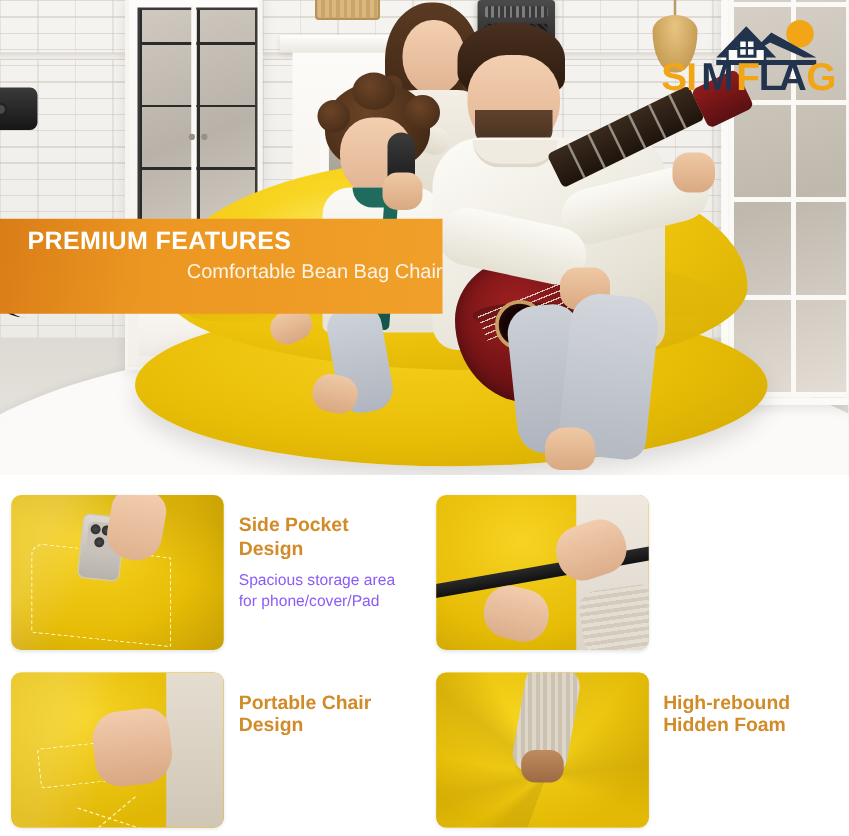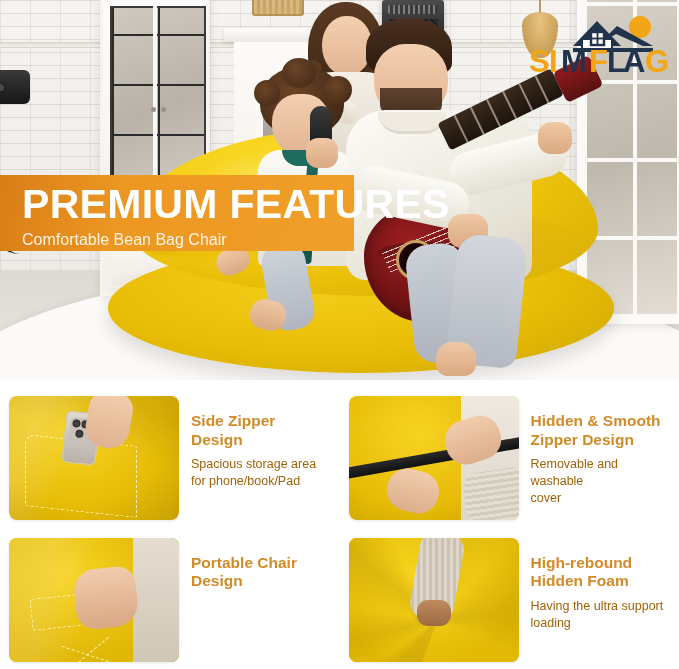--- a/index.html
+++ b/index.html
@@ -419,32 +419,33 @@
   
   .banner {
     position: absolute; left: 0; top: 175px;
     width: 354px; height: 76px;
     background: linear-gradient(100deg, #d97d17 0%, #ec9722 34%, #f0a02a 100%);
     padding: 8px 0 0 22px;
     z-index: 6;
   }
   .banner-title {
     color: #ffffff;
-    font-size: 41px;
+    font-size: 20px;
     font-weight: bold;
     letter-spacing: .3px;
     line-height: 1.05;
     white-space: nowrap;
   }
   .banner-sub {
     color: #fdf4e6;
     font-size: 16px;
     font-weight: normal;
     margin-top: 5px;
     white-space: nowrap;
+    text-align: right;
   }
 
   
   .logo {
     position: absolute; right: 8px; top: 12px;
     width: 150px; height: 62px;
     z-index: 7;
     text-align: center;
   }
   .logo svg { display: block; }
@@ -469,21 +470,21 @@
     box-shadow: 0 1px 3px rgba(0,0,0,.10);
   }
   .feat-text { padding: 26px 6px 0 12px; }
   .feat-head {
     color: #d18b28;
     font-size: 15.5px;
     font-weight: bold;
     line-height: 1.2;
   }
   .feat-desc {
-    color: #a16207;
+    color: #8b5cf6;
     font-size: 12.5px;
     line-height: 1.35;
     margin-top: 7px;
   }
 
   
   .t1-fold {
     position: absolute; left: 0; top: 0; width: 170px; height: 124px;
     background:
       linear-gradient(115deg, rgba(255,255,255,.18) 0 18%, rgba(0,0,0,0) 40%),
@@ -748,47 +749,37 @@
           <div class="t1-cam">
             <div class="t1-lens" style="left:2px;top:2px"></div>
             <div class="t1-lens" style="left:11px;top:2px"></div>
             <div class="t1-lens" style="left:6px;top:12px"></div>
           </div>
         </div>
         <div class="t1-hand"></div>
       </div>
       <div class="feat-text">
         <div class="feat-head">
-          <span>Side Zipper</span><br>
+          <span>Side Pocket</span><br>
           <span>Design</span>
         </div>
         <div class="feat-desc">
           <span>Spacious storage area</span><br>
-          <span>for phone/book/Pad</span>
+          <span>for phone/cover/Pad</span>
         </div>
       </div>
     </div>
 
     <div class="feature">
       <div class="feat-thumb">
         <div class="t2-wall"></div>
         <div class="t2-sleeve"></div>
         <div class="t2-zip"></div>
         <div class="t2-hand-a"></div>
         <div class="t2-hand-b"></div>
-      </div>
-      <div class="feat-text">
-        <div class="feat-head">
-          <span>Hidden &amp; Smooth</span><br>
-          <span>Zipper Design</span>
-        </div>
-        <div class="feat-desc">
-          <span>Removable and washable</span><br>
-          <span>cover</span>
-        </div>
       </div>
     </div>
 
     <div class="feature">
       <div class="feat-thumb">
         <div class="t3-bg"></div>
         <div class="t3-wall"></div>
         <div class="t3-handle">
           <div class="t3-x1"></div>
           <div class="t3-x2"></div>
@@ -808,21 +799,17 @@
         <div class="t4-bg"></div>
         <div class="t4-dimple"></div>
         <div class="t4-sleeve"></div>
         <div class="t4-fist"></div>
       </div>
       <div class="feat-text">
         <div class="feat-head">
           <span>High-rebound</span><br>
           <span>Hidden Foam</span>
         </div>
-        <div class="feat-desc">
-          <span>Having the ultra support</span><br>
-          <span>loading</span>
-        </div>
       </div>
     </div>
 
   </div>
 </div>
 
 </body></html>

